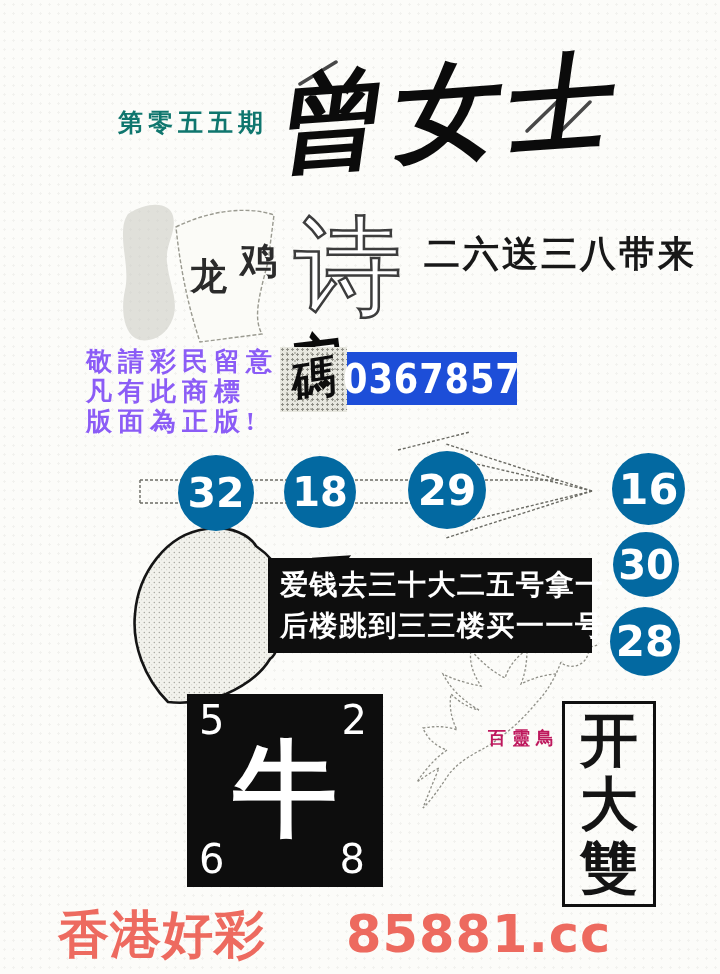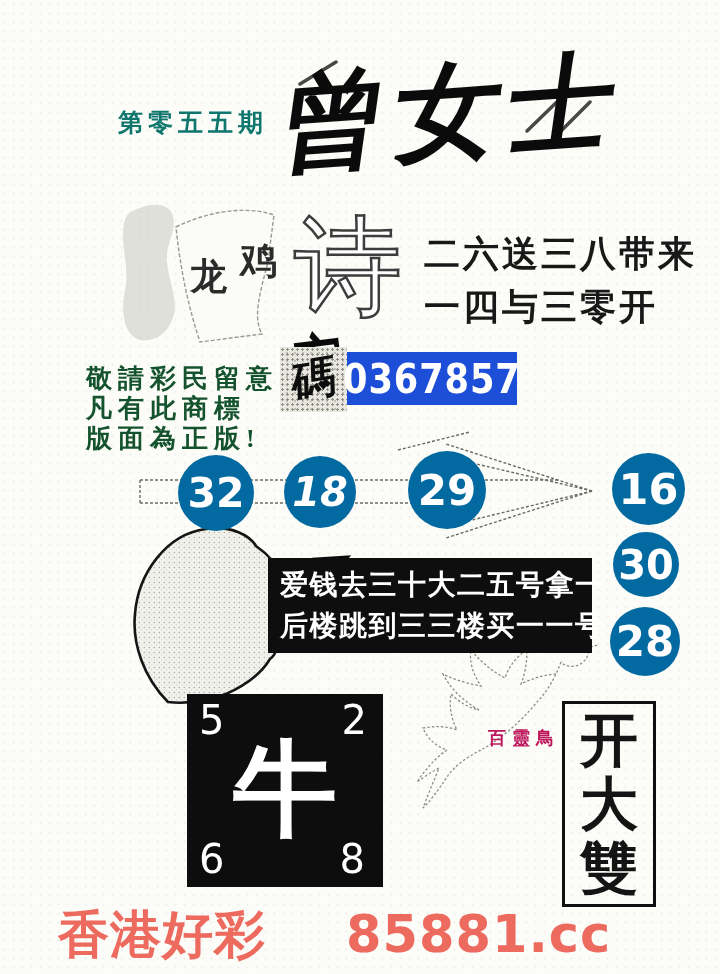--- a/index.html
+++ b/index.html
@@ -16,36 +16,36 @@
   
   .zchar{font-size:37px;font-weight:600;color:#2b2b2b;}
   .z-long{left:190px;top:252px;}
   .z-ji{left:240px;top:236px;}
   .poemmark{left:294px;top:214px;font-size:108px;font-weight:500;color:#6a6a66;
             -webkit-text-fill-color:#ffffff;-webkit-text-stroke:2.5px #3d3d3d;line-height:1;}
   .poemline{font-size:36px;letter-spacing:3px;color:#181818;font-weight:600;white-space:nowrap;}
   .pl1{left:424px;top:230px;}
   .pl2{left:424px;top:283px;}
   
-  .notice{left:86px;top:364px;font-size:26px;line-height:30px;letter-spacing:6px;font-weight:600;color:#14532d;white-space:nowrap;}
+  .notice{left:86px;top:347px;font-size:26px;line-height:30px;letter-spacing:6px;font-weight:600;color:#8b5cf6;white-space:nowrap;}
   .seal{left:290px;top:336px;font-size:50px;font-weight:800;color:#0a0a0a;font-family:"DejaVu Serif",serif;
         transform:rotate(-7deg) scaleY(1.55);transform-origin:top left;line-height:1;}
   .codelabel{left:280px;top:347px;width:67px;height:65px;display:flex;align-items:center;justify-content:center;
         background-color:#e7e7df;
         background-image:radial-gradient(#8f8f87 1px,transparent 1.3px),radial-gradient(#bfbfb5 1px,transparent 1.4px);
         background-size:5px 5px,8px 8px;background-position:0 0,3px 2px;}
   .codelabel span{font-size:44px;font-weight:800;color:#0d0d0d;transform:rotate(-10deg) skewX(-8deg);line-height:1;}
   .codebox{left:347px;top:352px;width:170px;height:53px;background:#1d4ed8;display:flex;align-items:center;justify-content:center;}
   .codebox span{font-family:"DejaVu Sans",sans-serif;font-weight:700;font-size:40px;color:#fff;
                 letter-spacing:1px;transform:scaleX(.88);white-space:nowrap;}
   
   .ball{position:absolute;background:#0369a1;border-radius:50%;color:#fff;display:flex;align-items:center;
         justify-content:center;font-family:"DejaVu Sans",sans-serif;font-weight:800;}
   .b32{left:178px;top:455px;width:76px;height:76px;font-size:41px;}
-  .b18{left:284px;top:456px;width:72px;height:72px;font-size:40px;font-style:italic;}
+  .b18{left:284px;top:456px;width:72px;height:72px;font-size:40px;}
   .b29{left:408px;top:451px;width:78px;height:78px;font-size:42px;}
   .b16{left:612px;top:453px;width:73px;height:72px;font-size:43px;}
   .b30{left:613px;top:532px;width:66px;height:65px;font-size:40px;}
   .b28{left:610px;top:607px;width:70px;height:69px;font-size:42px;}
   
   .speech{left:268px;top:558px;width:324px;height:95px;background:#0e0e0e;box-sizing:border-box;
           padding:9px 12px;display:flex;flex-direction:column;justify-content:space-between;}
   .speech div{color:#fff;font-family:"DejaVu Sans",sans-serif;font-weight:700;font-size:28px;
               letter-spacing:1.5px;white-space:nowrap;line-height:36px;}
   
@@ -136,21 +136,20 @@
   </svg>
 
   <div class="abs issue">第零五五期</div>
   <div class="abs title">曾女士</div>
 
   <div class="abs zchar z-long">龙</div>
   <div class="abs zchar z-ji">鸡</div>
   <div class="abs poemmark">诗</div>
 
   <div class="abs poemline pl1">二六送三八带来</div>
-  <div class="abs poemline pl2">一四与三零开</div>
 
   <div class="abs notice">
     <div>敬請彩民留意</div>
     <div>凡有此商標</div>
     <div>版面為正版!</div>
   </div>
 
   <div class="abs seal">密</div>
   <div class="abs codelabel">
     <span>碼</span>

